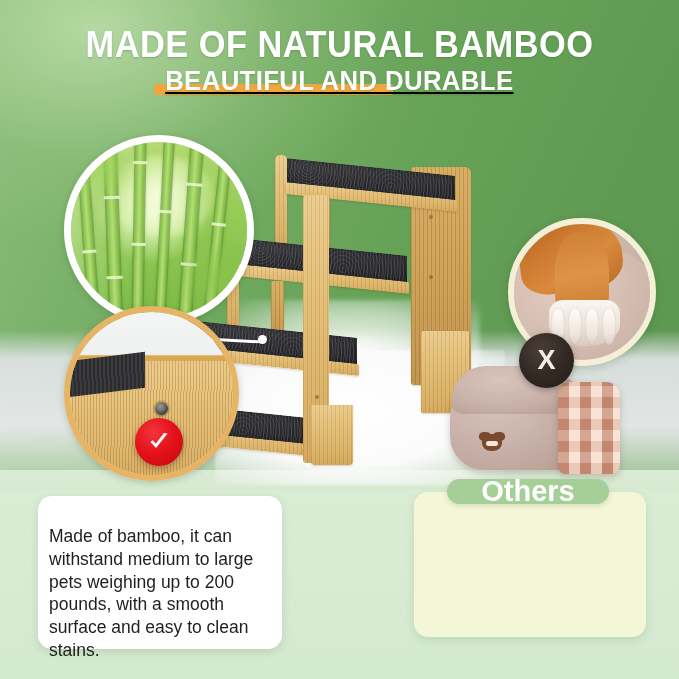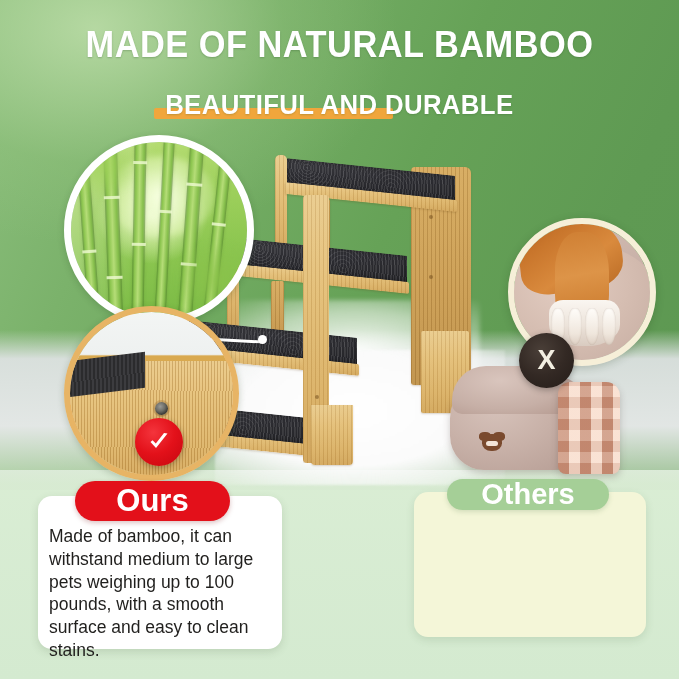--- a/index.html
+++ b/index.html
@@ -39,21 +39,21 @@
 
   
   .title-block{position:absolute;left:0;top:26px;width:679px;text-align:center;}
   .title{
     font-family:"Liberation Sans", sans-serif;
     font-weight:bold;font-size:37px;letter-spacing:.5px;color:#ffffff;
     transform:scaleX(.93);transform-origin:center;
     text-shadow:0 1px 2px rgba(40,80,35,.28);
     line-height:1.05;white-space:nowrap;
   }
-  .subtitle-wrap{position:relative;display:inline-block;margin-top:24px;}
+  .subtitle-wrap{position:relative;display:inline-block;margin-top:0;text-decoration:underline;}
   .sub-underline{
     position:absolute;left:4px;bottom:2px;width:63%;height:11px;
     background:#f0a63c;border-radius:2px;
   }
   .subtitle{
     position:relative;
     font-family:"Liberation Sans", sans-serif;
     font-weight:bold;font-size:28px;letter-spacing:.4px;color:#ffffff;
     transform:scaleX(.92);transform-origin:center;
     text-shadow:0 1px 2px rgba(40,80,35,.22);
@@ -177,21 +177,21 @@
   
   .card{position:absolute;border-radius:14px;box-sizing:border-box;}
   #card-ours{left:38px;top:496px;width:244px;height:153px;background:#ffffff;
     box-shadow:0 3px 9px rgba(60,90,50,.16);}
   #card-others{left:414px;top:492px;width:232px;height:145px;background:#f4f6d8;
     box-shadow:0 3px 9px rgba(60,90,50,.14);}
   .pill{position:absolute;border-radius:22px;display:flex;align-items:center;justify-content:center;
     color:#ffffff;font-weight:bold;font-family:"Liberation Sans", sans-serif;}
   #pill-ours{left:75px;top:481px;width:155px;height:40px;background:#e3101a;font-size:31px;
     box-shadow:0 2px 5px rgba(120,10,15,.25);}
-  #pill-others{left:447px;top:479px;width:162px;height:31px;background:#a5cf97;font-size:29px;
+  #pill-others{left:447px;top:479px;width:162px;height:25px;background:#a5cf97;font-size:29px;
     box-shadow:0 2px 5px rgba(90,130,80,.22);text-align:right;}
   .card-body{position:absolute;box-sizing:border-box;color:#201f1d;
     font-family:"Liberation Sans", sans-serif;font-size:17.5px;line-height:1.30;}
   #body-ours{left:49px;top:525px;width:224px;}
   #body-others{left:424px;top:521px;width:218px;font-size:17.5px;}
 </style>
 </head>
 <body>
 
 <div id="stage">
@@ -301,19 +301,18 @@
   <div class="circ-ring" id="paw-ring"></div>
 
   <div class="badge-check">
     <svg width="26" height="26" viewBox="0 0 26 26">
       <path d="M4.5 13 L10 19 L21.5 4.5 L18 4 L9.8 14.6 L6.6 11.2 Z" fill="#ffffff"></path>
     </svg>
   </div>
   <div class="badge-x">X</div>
 
   <div class="card" id="card-ours"></div>
-  <div class="pill" id="pill-ours">Ours</div>
-  <div class="card-body" id="body-ours">Made of bamboo, it can withstand medium to large pets weighing up to 100 pounds, with a smooth surface and easy to clean stains.</div>
+  <div class="card-body" id="body-ours">Made of bamboo, it can withstand medium to large pets weighing up to 200 pounds, with a smooth surface and easy to clean stains.</div>
 
   <div class="card" id="card-others"></div>
   <div class="pill" id="pill-others">Others</div>
 
 </div>
 
 </body></html>

